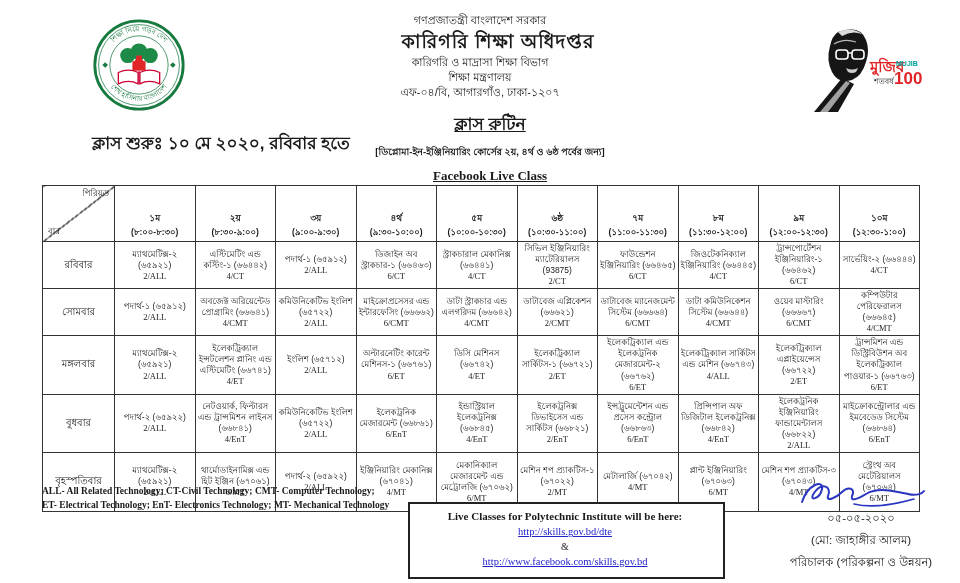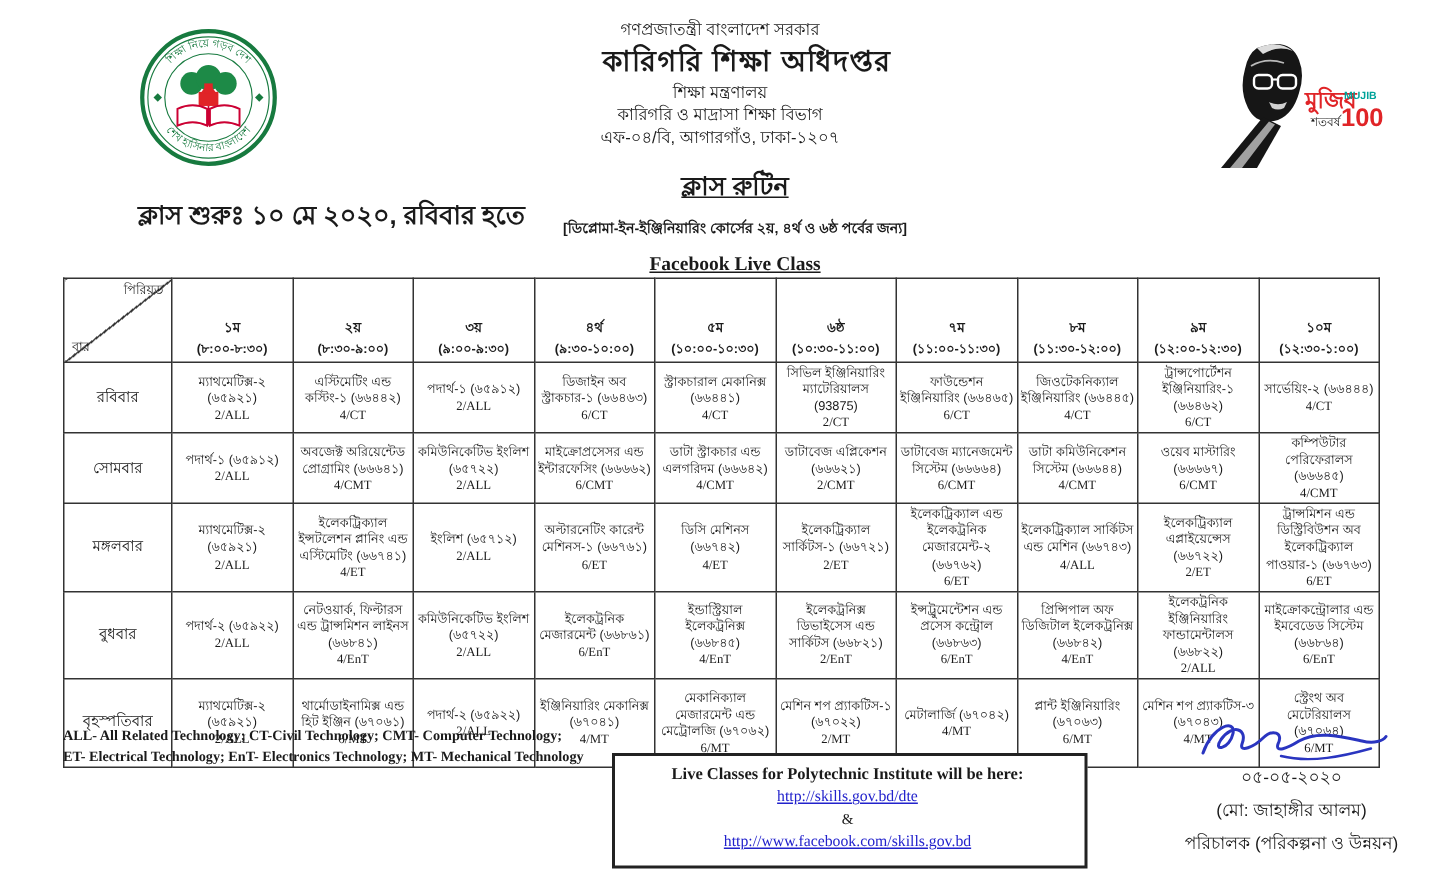--- a/index.html
+++ b/index.html
@@ -55,22 +55,22 @@
   .sig-date{font-size:11.5px;margin-top:0px;}
   .sig-name{font-size:11.5px;margin-top:3px;}
   .sig-title{font-size:11.5px;margin-top:3px;}
 </style>
 </head>
 <body>
 
 <div class="abs gov-header">
   <div class="gov-line">গণপ্রজাতন্ত্রী বাংলাদেশ সরকার</div>
   <div class="gov-dept">কারিগরি শিক্ষা অধিদপ্তর</div>
+  <div class="gov-line">কারিগরি ও মাদ্রাসা শিক্ষা বিভাগ</div>
   <div class="gov-line">শিক্ষা মন্ত্রণালয়</div>
-  <div class="gov-line">কারিগরি ও মাদ্রাসা শিক্ষা বিভাগ</div>
   <div class="gov-line">এফ-০৪/বি, আগারগাঁও, ঢাকা-১২০৭</div>
 </div>
 
 <svg class="abs logo-left" viewBox="0 0 100 100">
   <circle cx="50" cy="50" r="47" fill="#ffffff" stroke="#177a3f" stroke-width="3"></circle>
   <circle cx="50" cy="50" r="43" fill="none" stroke="#177a3f" stroke-width="0.8"></circle>
   <circle cx="50" cy="50" r="31" fill="none" stroke="#177a3f" stroke-width="0.8"></circle>
   <defs>
     <path id="arcTop" d="M 14,50 A 36,36 0 0 1 86,50"></path>
     <path id="arcBot" d="M 12,50 A 38,38 0 0 0 88,50"></path>

